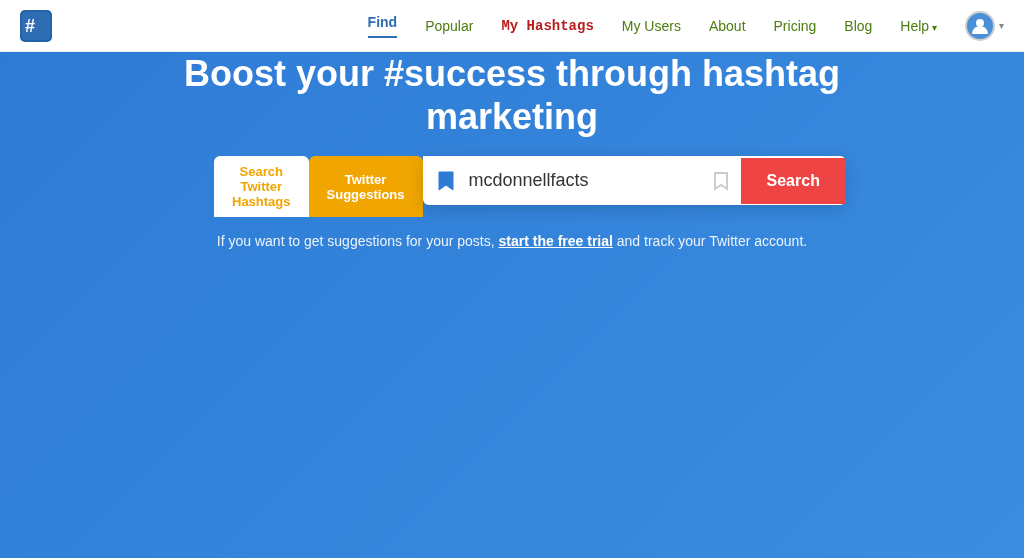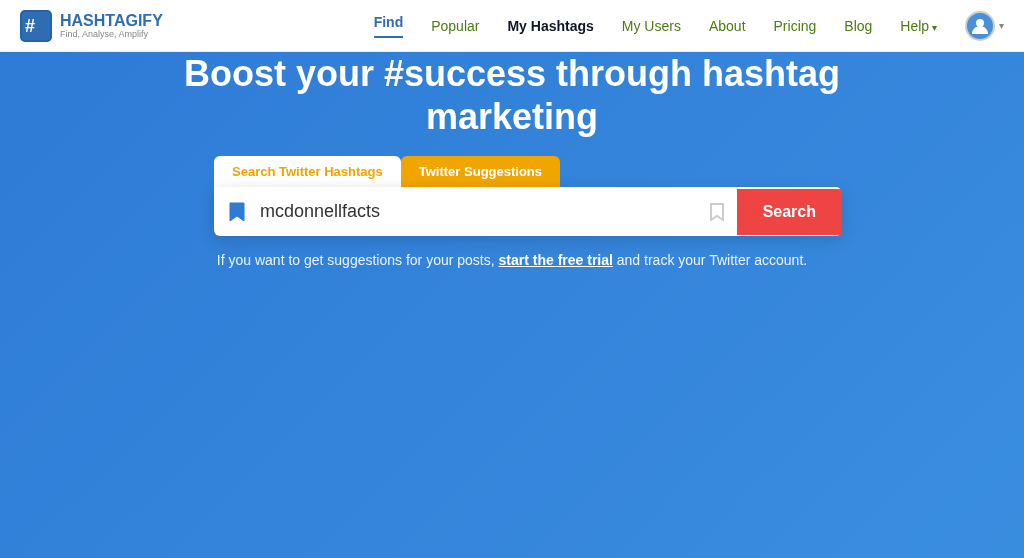--- a/index.html
+++ b/index.html
@@ -53,22 +53,23 @@
       text-decoration: none;
       cursor: pointer;
     }
     .nav-item.active {
       color: #2e6db4;
       font-weight: 700;
       border-bottom: 2px solid #2e6db4;
       padding-bottom: 6px;
     }
     .nav-item.highlight {
-      color: #0f172a;
+      color: #b91c1c;
       font-weight: 600;
+      font-family: Liberation Mono, monospace;
     }
     .nav-item.has-dropdown::after {
       content: ' ▾';
       font-size: 10px;
     }
     .user-avatar {
       width: 30px;
       height: 30px;
       border-radius: 50%;
       background: #4a90d9;
@@ -115,21 +116,20 @@
       font-size: 17px;
       color: rgba(255,255,255,0.9);
       max-width: 560px;
       line-height: 1.6;
       margin-bottom: 36px;
     }
 
     
     .search-container {
       display: flex;
-      flex-direction: column;
       align-items: flex-start;
       width: 660px;
       padding-left: 32px;
     }
     .tabs-row {
       display: flex;
       gap: 0;
       margin-bottom: 0;
     }
     .tab {
@@ -218,24 +218,20 @@
 </head>
 <body>
 
 <header class="header">
   <div class="logo-area">
     <svg class="logo-icon" viewBox="0 0 32 32">
       <rect width="32" height="32" rx="5" fill="#2e6db4"></rect>
       <text x="5" y="22" font-size="18" font-weight="900" fill="white" font-family="Arial">#</text>
       <rect x="1" y="1" width="30" height="30" rx="4" fill="none" stroke="#1a5a9a" stroke-width="1"></rect>
     </svg>
-    <div class="logo-text-block">
-      <span class="logo-title">HASHTAGIFY</span>
-      <span class="logo-subtitle">Find, Analyse, Amplify</span>
-    </div>
   </div>
   <nav>
     <a class="nav-item active">Find</a>
     <a class="nav-item">Popular</a>
     <a class="nav-item highlight">My Hashtags</a>
     <a class="nav-item">My Users</a>
     <a class="nav-item">About</a>
     <a class="nav-item">Pricing</a>
     <a class="nav-item">Blog</a>
     <a class="nav-item has-dropdown">Help</a>

